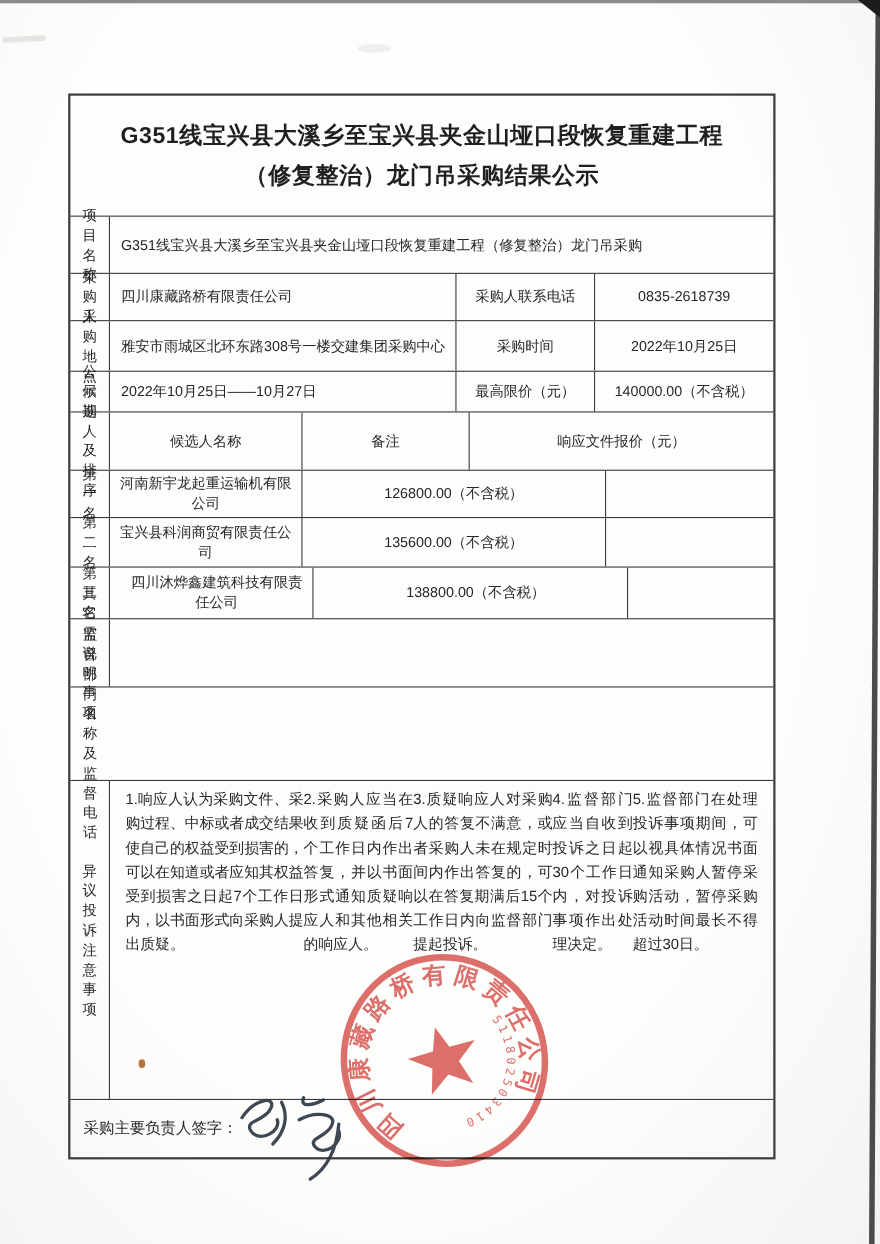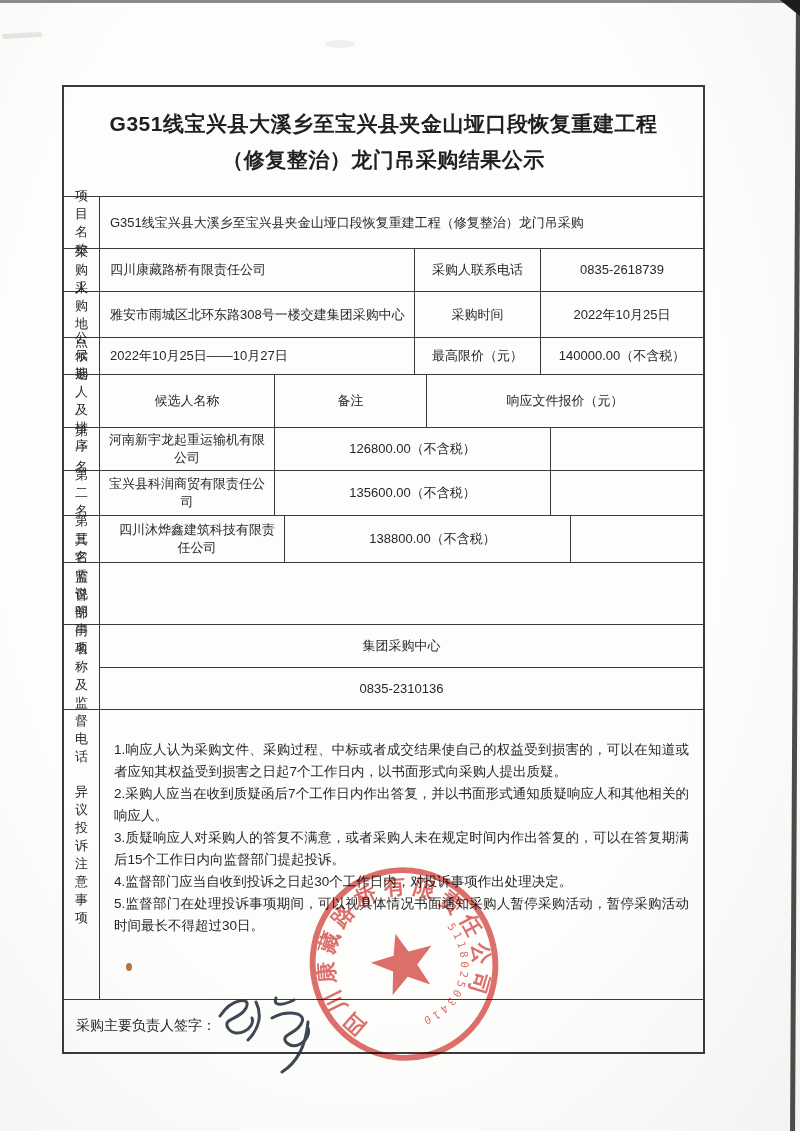--- a/index.html
+++ b/index.html
@@ -52,21 +52,21 @@
   .r-cand3{ height:47px;gap:10px; }
   .r-other{ height:62px; }
   .r-supervision{ height:85px; }
   .r-objection{ height:290px; }
   .r-signature{ height:52px; }
 
   .sup-col{ flex:1; display:flex; flex-direction:column; }
   .sup-sub{ flex:1; display:flex; align-items:center; justify-content:center; font-size:13px; }
   .sup-sub.topline{ border-bottom:1.5px solid #3a3a3a; }
 
-  .obj-content{ flex:1; display:flex; flex-direction:column; justify-content:center;
+  .obj-content{ flex:1; display:flex; flex-direction:row; justify-content:center;
     padding:6px 14px 40px 14px; font-size:13.5px; line-height:22px; text-align:left; }
   .note{ text-align:justify; }
 
   .sig-row{ justify-content:flex-start; padding-left:12px; font-size:14px; align-items:center; display:flex; width:100%; }
 
   .stamp{
     position:absolute; left:306px; top:864px; width:196px; height:200px;
     transform:rotate(-16deg); opacity:.82; mix-blend-mode:multiply; pointer-events:none;
   }
   .signature-ink{
@@ -148,24 +148,20 @@
       <div class="cell fill"></div>
     </div>
 
     <div class="row r-other">
       <div class="cell lab">其它需说明事项</div>
       <div class="cell fill left"></div>
     </div>
 
     <div class="row r-supervision">
       <div class="cell lab">监督部门名称及监督电话</div>
-      <div class="sup-col">
-        <div class="sup-sub topline">集团采购中心</div>
-        <div class="sup-sub">0835-2310136</div>
-      </div>
     </div>
 
     <div class="row r-objection">
       <div class="cell lab">异议投诉注意事项</div>
       <div class="obj-content">
         <div class="note">1.响应人认为采购文件、采购过程、中标或者成交结果使自己的权益受到损害的，可以在知道或者应知其权益受到损害之日起7个工作日内，以书面形式向采购人提出质疑。</div>
         <div class="note">2.采购人应当在收到质疑函后7个工作日内作出答复，并以书面形式通知质疑响应人和其他相关的响应人。</div>
         <div class="note">3.质疑响应人对采购人的答复不满意，或者采购人未在规定时间内作出答复的，可以在答复期满后15个工作日内向监督部门提起投诉。</div>
         <div class="note">4.监督部门应当自收到投诉之日起30个工作日内，对投诉事项作出处理决定。</div>
         <div class="note">5.监督部门在处理投诉事项期间，可以视具体情况书面通知采购人暂停采购活动，暂停采购活动时间最长不得超过30日。</div>

